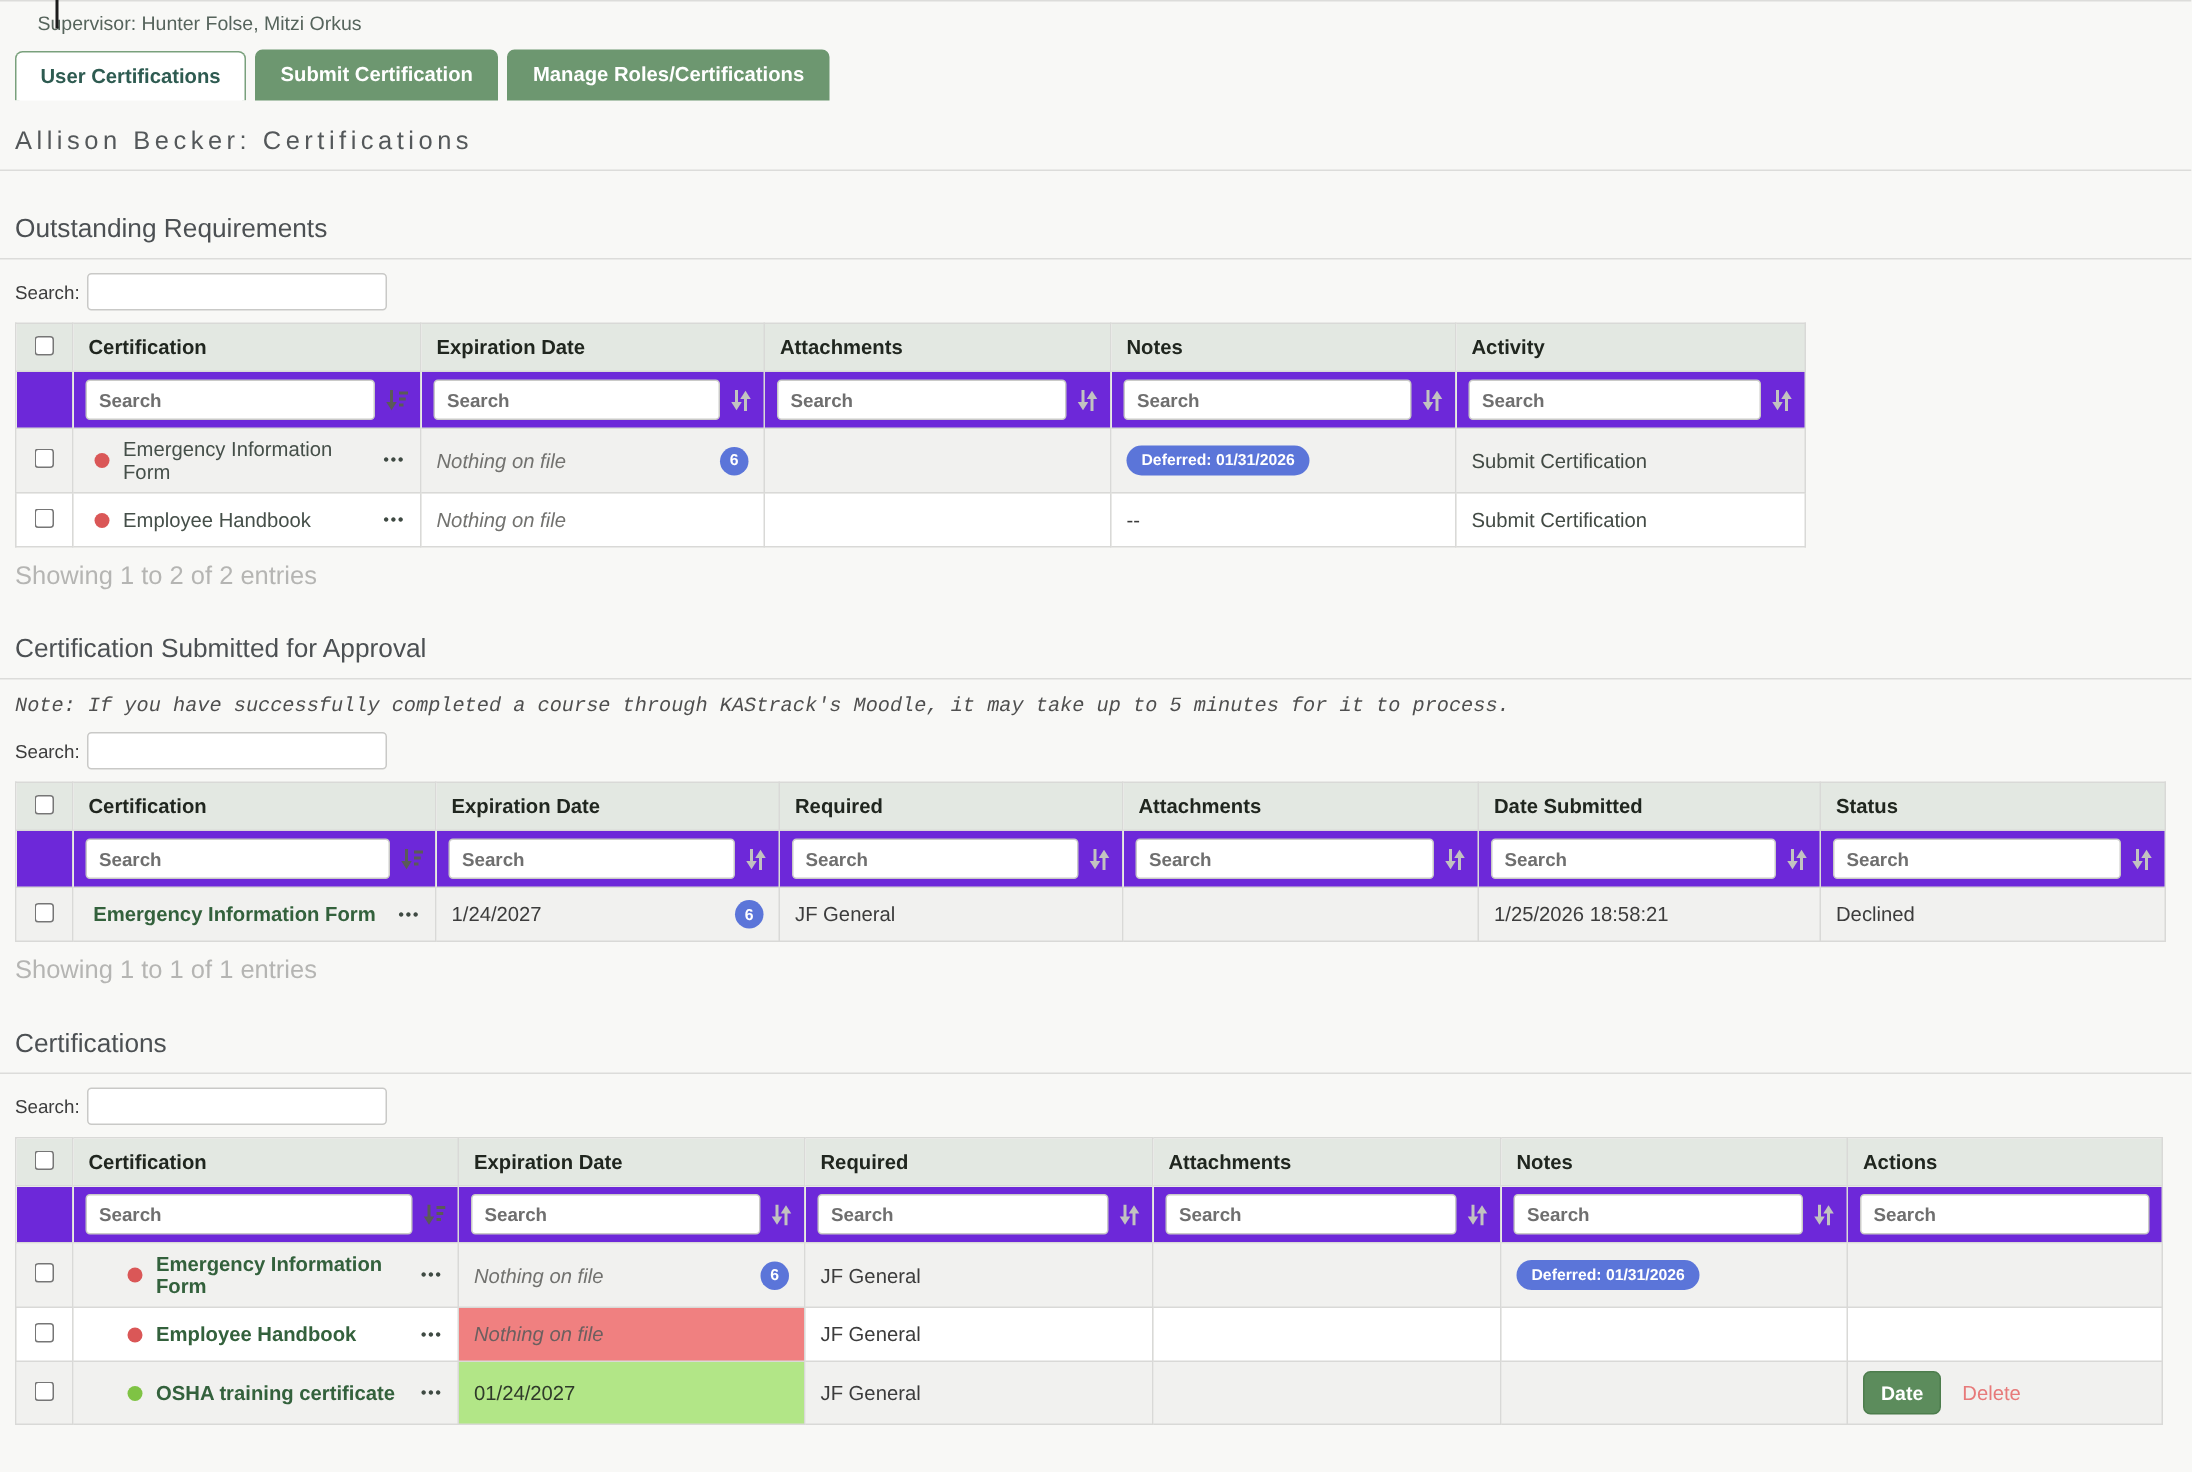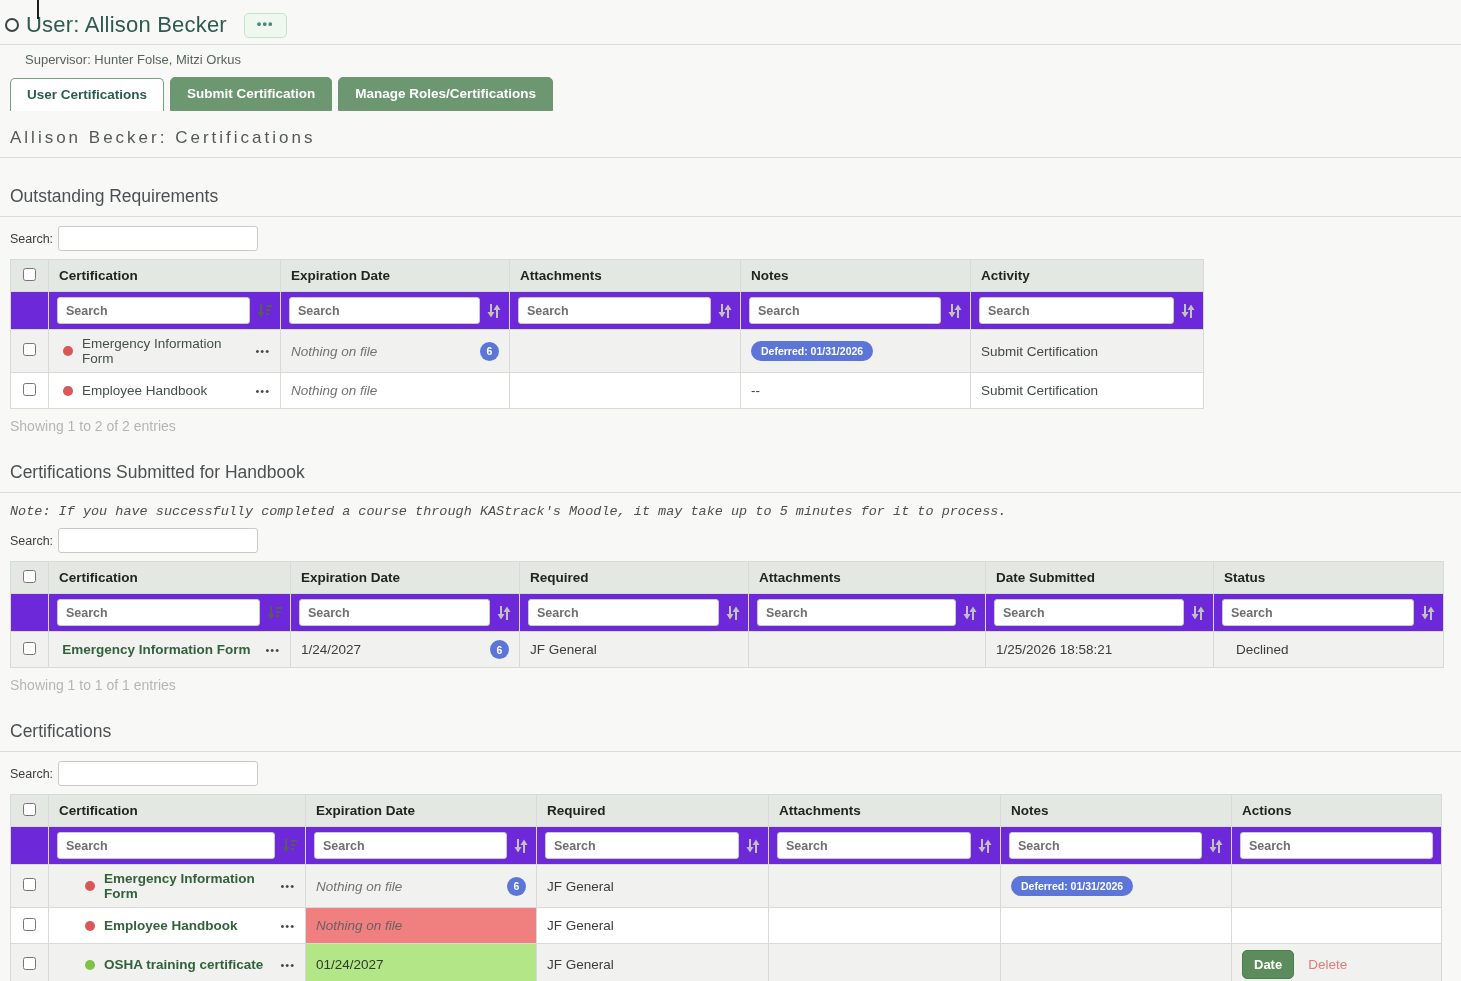--- a/index.html
+++ b/index.html
@@ -28,21 +28,21 @@
 
   .page-heading { margin: 17px 0 0 10px; font-size: 17px; font-weight: 400; color: #54585a; letter-spacing: 3px; }
   .section-hr { border: none; border-top: 1px solid #dcdcda; margin-top: 9px; }
 
   
   .section-title { margin: 28px 0 0 10px; font-size: 17.5px; font-weight: 400; color: #4c5053; }
   .note { margin: 11px 0 0 10px; font-style: italic; color: #4f4f4f; font-size: 13.5px; font-family: Liberation Mono, monospace; }
   .search-row { display: flex; align-items: center; margin: 9px 0 8px 10px; }
   .search-row label { font-size: 12.5px; color: #3c3c3c; margin-right: 5px; }
   .search-input { width: 200px; height: 25px; border: 1px solid #c9c9c7; border-radius: 3px; background: #fff; padding: 0 8px; font-family: inherit; font-size: 13px; }
-  .showing { margin: 9px 0 0 10px; color: #b5b5b3; font-size: 14px; }
+  .showing { margin: 9px 0 0 10px; color: #b5b5b3; font-size: 17px; }
 
   
   table { border-collapse: collapse; table-layout: fixed; margin-left: 10px; }
   th, td { border: 1px solid #d9d9d7; vertical-align: middle; overflow: hidden; }
   thead th { background: #e3e8e2; text-align: left; font-size: 13.5px; color: #20261f; font-weight: bold; padding: 8px 10px; height: 32px; }
   thead th.cb-col { text-align: center; padding: 0; }
   tr.filter-row td { background: #6d28d9; height: 37px; padding: 5px 8px; }
   .filter-wrap { display: flex; align-items: center; }
   .filter-input { flex: 1 1 auto; min-width: 0; height: 27px; border: 1px solid #cacac8; border-radius: 3px; background: #fff; padding: 0 8px; font-family: inherit; font-size: 12.5px; font-weight: bold; color: #444; }
   .filter-input::placeholder { color: #6f6f6f; font-weight: bold; opacity: 1; }
@@ -67,40 +67,35 @@
 
   .exp-cell { display: flex; align-items: center; }
   .nothing { font-style: italic; color: #72726f; }
   .count-badge { margin-left: auto; background: #5b75d9; color: #fff; width: 19px; height: 19px; border-radius: 50%; font-size: 10.5px; font-weight: bold; display: inline-flex; align-items: center; justify-content: center; flex: 0 0 auto; }
   td.cell-expired { background: #f08080 !important; }
   td.cell-expired .nothing { color: #6c5f5f; }
   td.cell-valid { background: #b2e687 !important; color: #2f3a2a; }
 
   .pill { background: #5b75d9; color: #fff; font-size: 10.5px; font-weight: bold; padding: 4px 10px; border-radius: 10px; display: inline-block; white-space: nowrap; }
   .activity-link { color: #424a44; cursor: pointer; }
-  .status-text { color: #3c3c3c; margin-left: 12px; }
+  .status-text { color: #3c3c3c; }
 
   .actions-cell { display: flex; align-items: center; }
   .edit-btn { background: #5c8c5c; border: 1px solid #4d7d4d; color: #fff; font-weight: bold; font-size: 13px; padding: 6px 11px; border-radius: 5px; cursor: pointer; font-family: inherit; }
   .delete-link { margin-left: 14px; color: #e77a7a; cursor: pointer; font-size: 13.5px; }
 
   svg.sort-inactive path { fill: #c2c2c0; }
   svg.sort-active path { fill: #5a5a58; }
 </style>
 </head>
 <body>
 
 <div class="cursor-artifact"></div>
 
 <div>
-  <div class="title-row">
-    <span class="circle-icon"></span>
-    <h1 class="page-title">User: Allison Becker</h1>
-    <button class="menu-btn">•••</button>
-  </div>
   <hr class="header-hr">
   <div class="supervisor">Supervisor: Hunter Folse, Mitzi Orkus</div>
 
   <div class="tab-bar">
     <div class="tab active">User Certifications</div>
     <div class="tab inactive">Submit Certification</div>
     <div class="tab inactive">Manage Roles/Certifications</div>
   </div>
 </div>
 
@@ -232,21 +227,21 @@
         </td>
       <td><span class="nothing">Nothing on file</span></td>
       <td></td>
       <td><span>--</span></td>
       <td><span class="activity-link">Submit Certification</span></td>
     </tr>
   </tbody>
 </table>
 <div class="showing">Showing 1 to 2 of 2 entries</div>
 
-<h3 class="section-title">Certifications Submitted for Handbook</h3>
+<h3 class="section-title">Certification Submitted for Approval</h3>
 <hr class="section-hr">
 <div class="note">Note: If you have successfully completed a course through KAStrack's Moodle, it may take up to 5 minutes for it to process.</div>
 
 <div class="search-row">
   <label>Search:</label>
   <input class="search-input" style="">
 </div>
 
 <table style="width:1433px">
   <colgroup>

